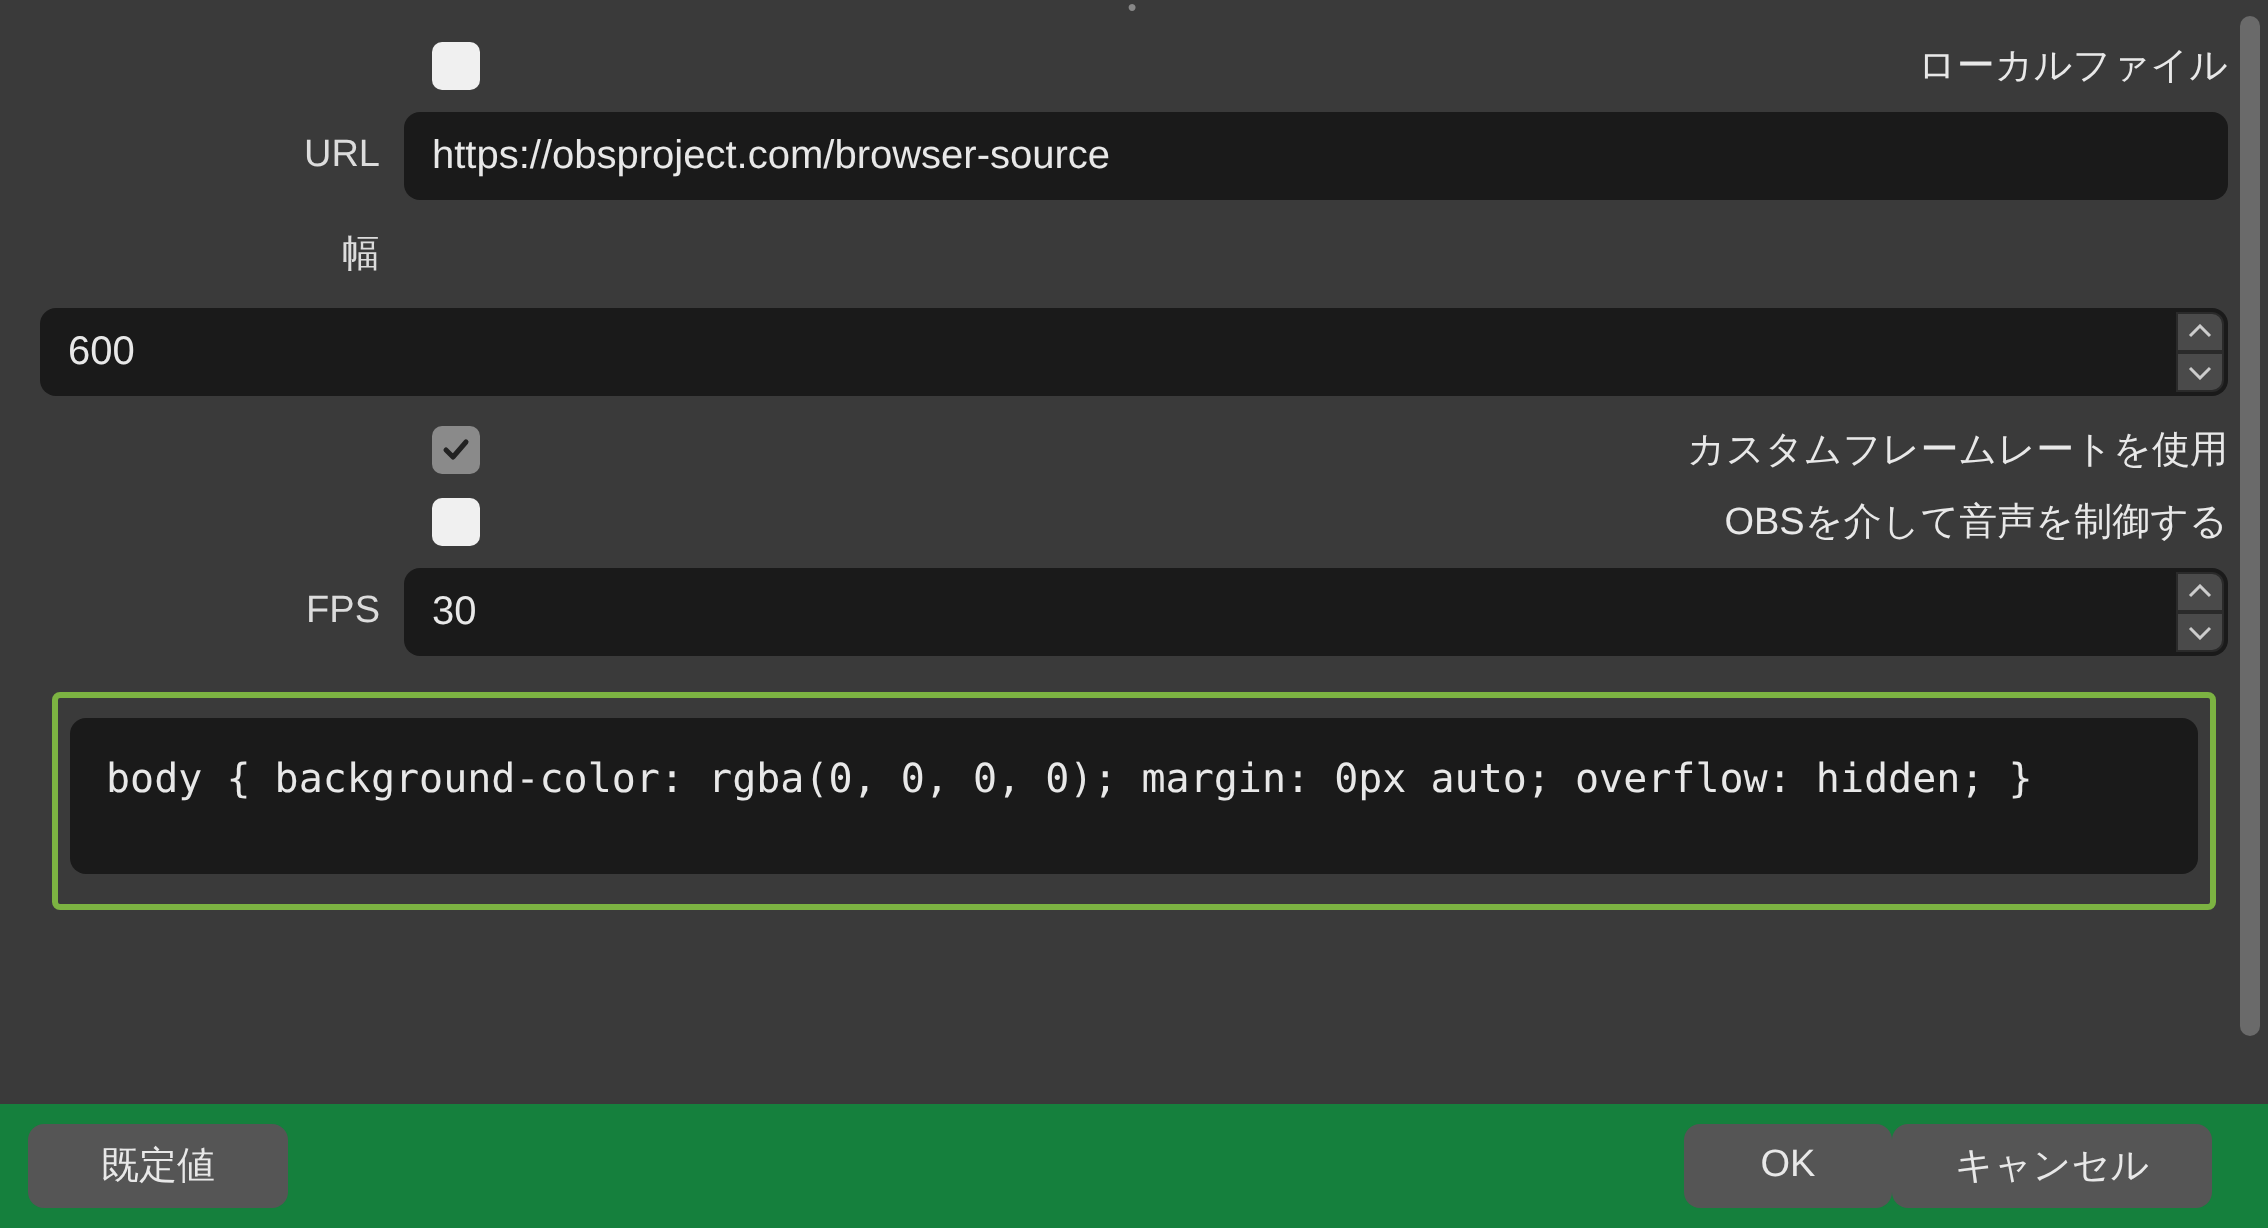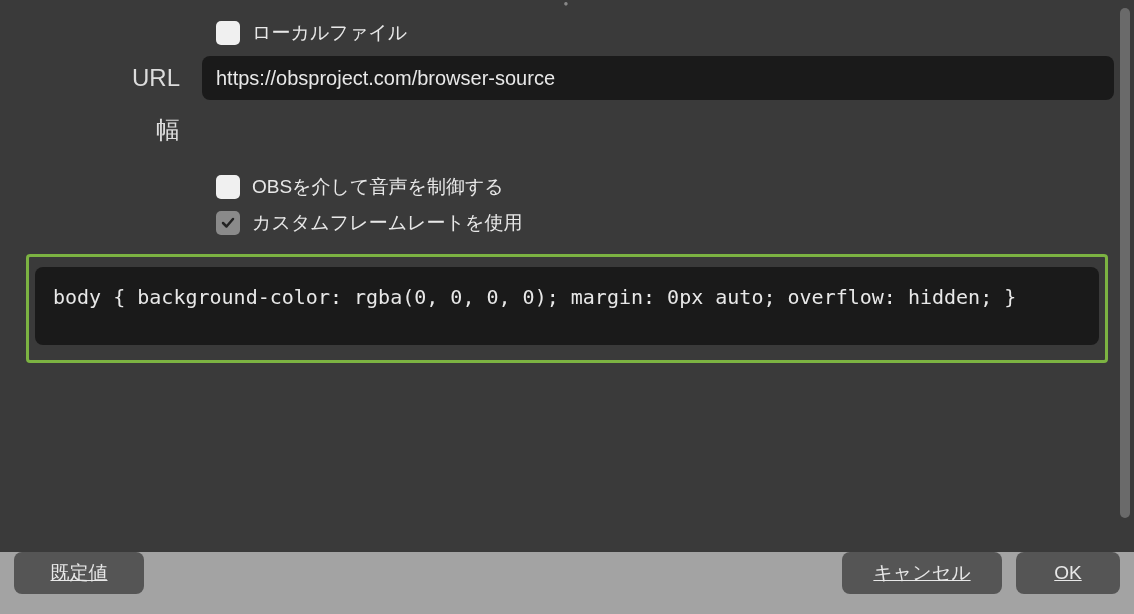--- a/index.html
+++ b/index.html
@@ -17,34 +17,35 @@
       padding: 20px 20px 0 20px;
     }
     .row {
       display: flex;
       align-items: center;
       margin-bottom: 14px;
     }
     .label-col {
       width: 182px;
       text-align: right;
-      padding-right: 22px;
-      font-size: 24px;
+      padding-right: 12px;
+      font-size: 19px;
       color: #dcdcdc;
     }
     .input-col {
       flex: 1;
       position: relative;
     }
     .check-row {
       display: flex;
       align-items: center;
       margin-left: 196px;
       margin-bottom: 10px;
-      gap: 12px;
+      gap: 27px;
+      justify-content: space-between;
     }
     .checkbox {
       width: 24px;
       height: 24px;
       border-radius: 5px;
       background: #f0f0f0;
       display: flex;
       align-items: center;
       justify-content: center;
       flex-shrink: 0;
@@ -122,24 +123,24 @@
     .highlight-box .label-col {
       width: 176px;
       padding-top: 14px;
     }
     .bottom-bar {
       position: absolute;
       bottom: 0;
       left: 0;
       right: 0;
       height: 62px;
-      background: #a3a3a3;
-      display: flex;
+      background: #15803d;
+      display: flex;
+      align-items: center;
       padding: 0 14px;
-      text-decoration: underline;
     }
     .btn {
       height: 42px;
       background: #555555;
       border: none;
       border-radius: 8px;
       color: #e8e8e8;
       font-size: 19px;
       padding: 0 26px;
       cursor: pointer;
@@ -192,43 +193,76 @@
     <div class="input-col">
       <input class="text-input" value="https://obsproject.com/browser-source" style="">
     </div>
   </div>
 
   <div class="row">
     <div class="label-col">幅</div>
   </div>
 
   <div class="row">
-  </div>
-
-  <div class="check-row">
-    <div class="checkbox"></div>
-    <span class="check-label">OBSを介して音声を制御する</span>
+    <div class="input-col num-wrapper">
+      <input class="text-input" value="600" style="">
+      <div class="stepper">
+        <div class="stepper-btn">
+            <svg viewBox="0 0 12 8">
+              <path d="M1 6 L6 1 L11 6" stroke="#ccc" stroke-width="1.5" fill="none"></path>
+            </svg>
+          </div>
+        <div class="stepper-btn">
+            <svg viewBox="0 0 12 8">
+              <path d="M1 2 L6 7 L11 2" stroke="#ccc" stroke-width="1.5" fill="none"></path>
+            </svg>
+          </div>
+      </div>
+    </div>
   </div>
 
   <div class="check-row">
     <div class="checkbox checked-grey">
       <svg viewBox="0 0 16 16">
           <path d="M3 8 L6.5 11.5 L13 4" stroke="#222" stroke-width="2.5" fill="none" stroke-linecap="round" stroke-linejoin="round"></path>
         </svg>
     </div>
     <span class="check-label">カスタムフレームレートを使用</span>
   </div>
 
+  <div class="check-row">
+    <div class="checkbox"></div>
+    <span class="check-label">OBSを介して音声を制御する</span>
+  </div>
+
+  <div class="row">
+    <div class="label-col">FPS</div>
+    <div class="input-col num-wrapper">
+      <input class="text-input" value="30" style="">
+      <div class="stepper">
+        <div class="stepper-btn">
+            <svg viewBox="0 0 12 8">
+              <path d="M1 6 L6 1 L11 6" stroke="#ccc" stroke-width="1.5" fill="none"></path>
+            </svg>
+          </div>
+        <div class="stepper-btn">
+            <svg viewBox="0 0 12 8">
+              <path d="M1 2 L6 7 L11 2" stroke="#ccc" stroke-width="1.5" fill="none"></path>
+            </svg>
+          </div>
+      </div>
+    </div>
+  </div>
 
   <div class="highlight-box">
     <div class="input-col">
       <textarea class="textarea" style="">body { background-color: rgba(0, 0, 0, 0); margin: 0px auto; overflow: hidden; }</textarea>
     </div>
   </div>
 
 </div>
 
 <div class="bottom-bar">
   <button class="btn btn-default">既定値</button>
   <div class="spacer"></div>
+  <button class="btn btn-ok">OK</button>
   <button class="btn btn-cancel">キャンセル</button>
-  <button class="btn btn-ok">OK</button>
 </div>
 
 </body></html>

